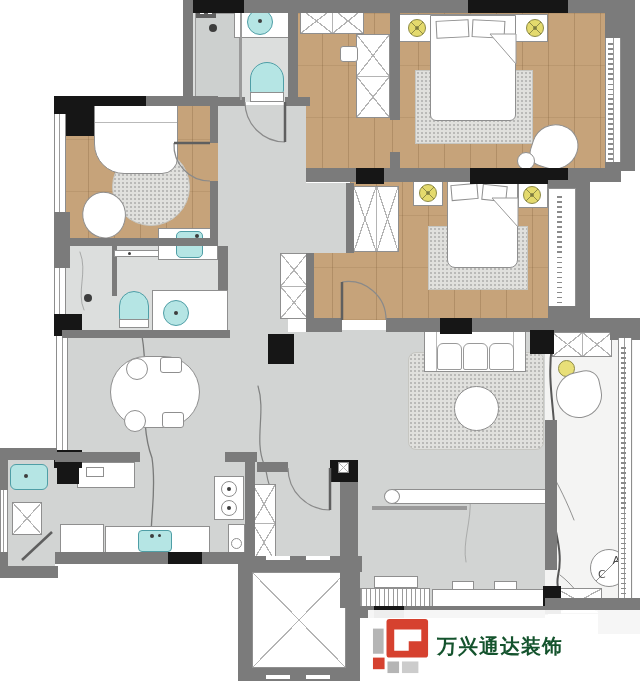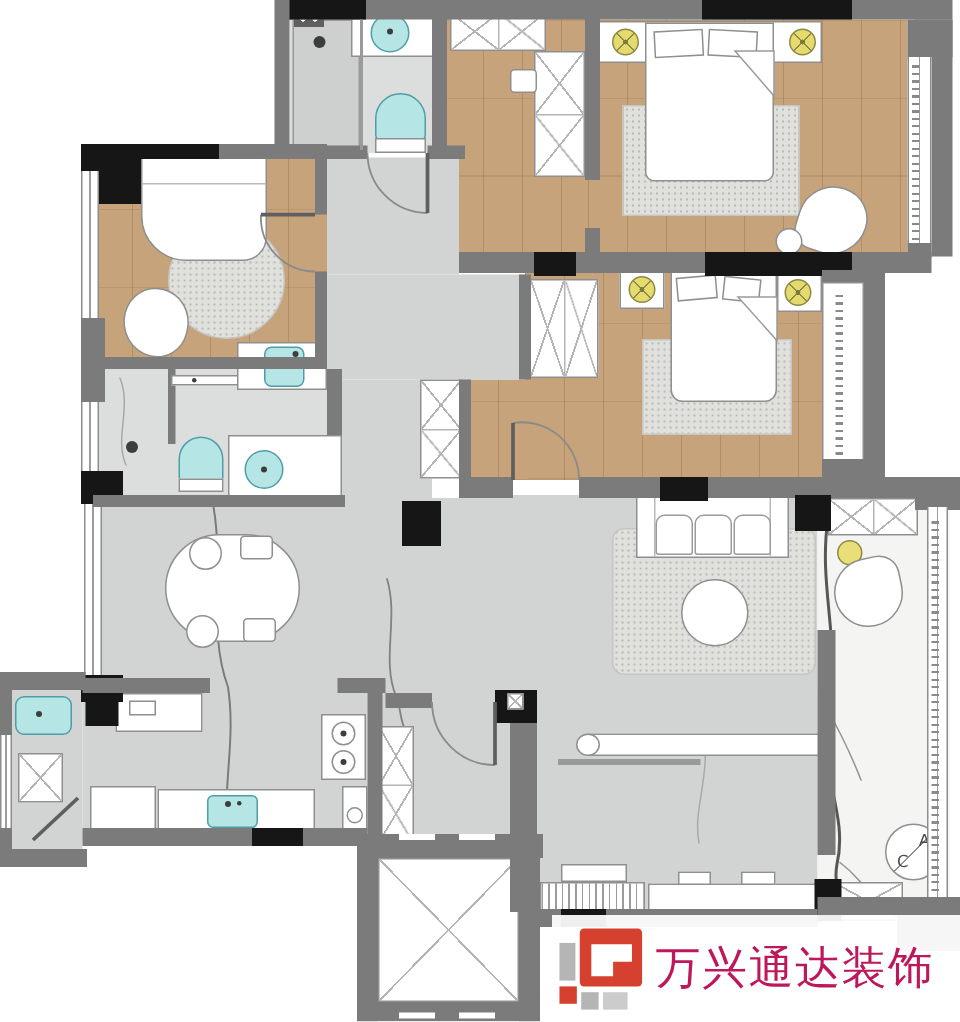--- a/index.html
+++ b/index.html
@@ -45,21 +45,21 @@
                           radial-gradient(circle at 70% 50%,#fff 0 1.8px,transparent 2px)}
   .ac{position:absolute;left:590px;top:549px;width:38px;height:38px;border:1.5px solid #8f8f8f;border-radius:50%;
       background-color:#fff;font-size:11px;color:#4a4a4a;
       background-image:linear-gradient(135deg,transparent calc(50% - .5px),#8f8f8f calc(50% - .5px) calc(50% + .5px),transparent calc(50% + .5px))}
   .ac span{position:absolute}
   .ac .a{right:7px;top:4px}
   .ac .c{left:7px;bottom:5px}
   .logo{position:absolute;left:368px;top:610px;width:272px;height:71px;background:rgba(255,255,255,.93);
         display:flex;align-items:center;gap:7px;padding:4px 2px 4px 4px}
   .logo-text{display:flex;flex-direction:column;line-height:1}
-  .logo-cn{font-size:30px;font-weight:400;color:#be185d;letter-spacing:1px;white-space:nowrap}
+  .logo-cn{font-size:20px;font-weight:700;color:#14532d;letter-spacing:1px;white-space:nowrap}
   .logo-en{font-size:11.5px;font-weight:700;color:#2e2e2e;letter-spacing:.4px;white-space:nowrap;margin-top:2px}
   .accent-fill{fill:var(--accent,#d6412f)}
 </style>
 </head>
 <body>
 
 <div class="plan">
 
   <div class="wood" style="left:296px;top:6px;width:96px;height:164px"></div>
   <div class="wood" style="left:392px;top:13px;width:213px;height:157px"></div>

